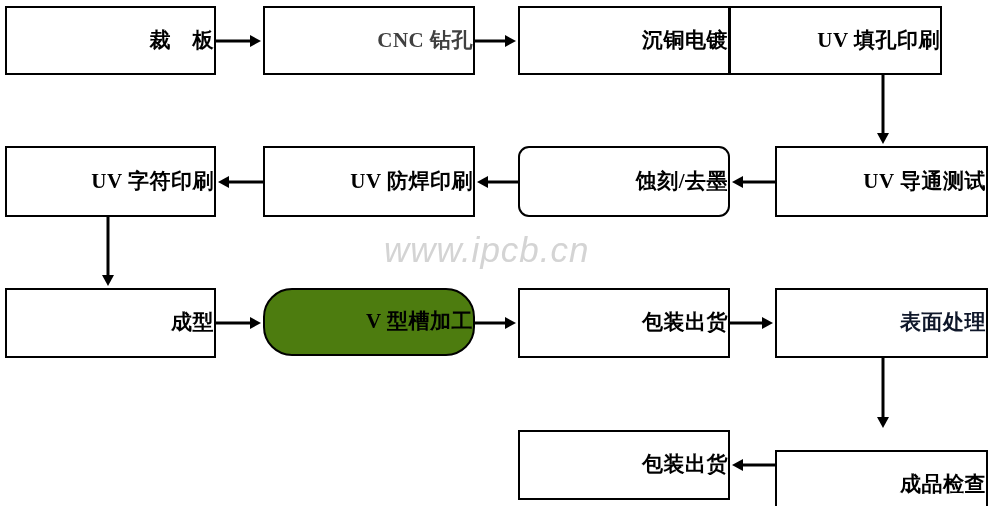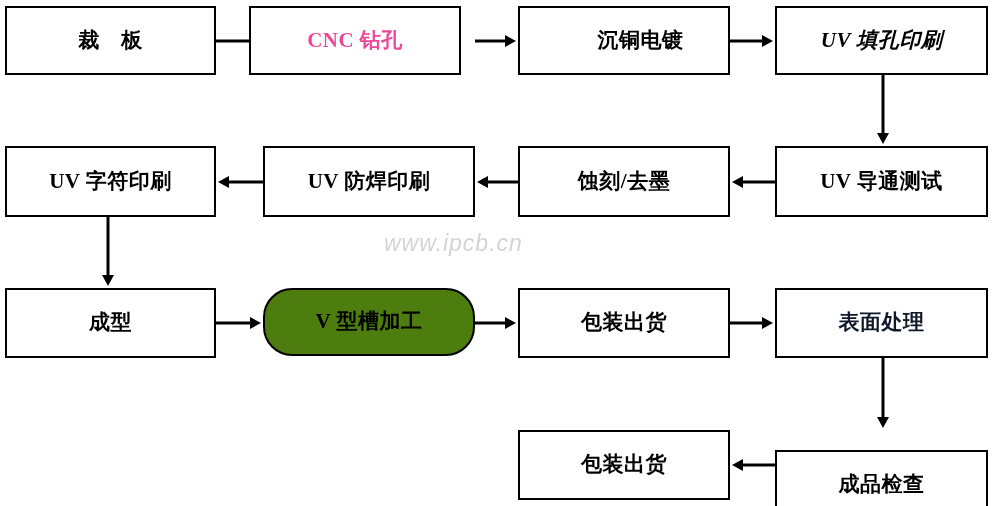--- a/index.html
+++ b/index.html
@@ -16,36 +16,36 @@
     overflow: hidden;
     font-family: "Liberation Serif", "DejaVu Serif", serif;
   }
   .node {
     position: absolute;
     box-sizing: border-box;
     border: 2px solid #000000;
     background: #ffffff;
     display: flex;
     align-items: center;
-    justify-content: center;
+    justify-content: flex-end;
     text-align: center;
     color: #000000;
     font-weight: bold;
     font-size: 21px;
     letter-spacing: 0.5px;
     line-height: 1.1;
     z-index: 3;
   }
   .watermark {
     position: absolute;
     left: 384px;
     top: 230px;
     font-family: "Liberation Sans", "DejaVu Sans", sans-serif;
     font-style: italic;
-    font-size: 23px;
+    font-size: 35px;
     color: #d4d4d4;
     letter-spacing: 1px;
     white-space: nowrap;
     z-index: 1;
     user-select: none;
   }
   #edges {
     position: absolute;
     left: 0;
     top: 0;
@@ -112,33 +112,33 @@
       </g>
       <g>
         <line x1="775" y1="465" x2="743" y2="465" stroke="#000000" stroke-width="3"></line>
         <polygon points="732,465 743,459 743,471" fill="#000000"></polygon>
       </g>
     </svg>
 
 <div class="node" style="left: 5px; top: 6px; width: 211px; height: 69px; border-color: rgb(0, 0, 0); background: rgb(255, 255, 255); color: rgb(0, 0, 0);">
       <span>裁　板</span>
     </div>
-    <div class="node" style="left: 249px; top: 6px; width: 212px; height: 69px; border-color: rgb(0, 0, 0); background: rgb(255, 255, 255); color: #ec4899;">
+    <div class="node" style="left: 263px; top: 6px; width: 212px; height: 69px; border-color: rgb(0, 0, 0); background: rgb(255, 255, 255); color: #404040;">
       <span>CNC 钻孔</span>
     </div>
     <div class="node" style="left: 518px; top: 6px; width: 212px; height: 69px; border-color: rgb(0, 0, 0); background: rgb(255, 255, 255); color: rgb(0, 0, 0); padding-left: 33px;">
       <span>沉铜电镀</span>
     </div>
-    <div class="node" style="left: 775px; top: 6px; width: 213px; height: 69px; border-color: rgb(0, 0, 0); background: rgb(255, 255, 255); color: rgb(0, 0, 0); font-style: italic;">
+    <div class="node" style="left: 729px; top: 6px; width: 213px; height: 69px; border-color: rgb(0, 0, 0); background: rgb(255, 255, 255); color: rgb(0, 0, 0);">
       <span>UV 填孔印刷</span>
     </div>
     <div class="node" style="left: 775px; top: 146px; width: 213px; height: 71px; border-color: rgb(0, 0, 0); background: rgb(255, 255, 255); color: rgb(0, 0, 0);">
       <span>UV 导通测试</span>
     </div>
-    <div class="node" style="left: 518px; top: 146px; width: 212px; height: 71px; border-color: rgb(0, 0, 0); background: rgb(255, 255, 255); color: rgb(0, 0, 0);">
+    <div class="node" style="left: 518px; top: 146px; width: 212px; height: 71px; border-color: rgb(0, 0, 0); background: rgb(255, 255, 255); color: rgb(0, 0, 0); border-radius: 11px;">
       <span>蚀刻/去墨</span>
     </div>
     <div class="node" style="left: 263px; top: 146px; width: 212px; height: 71px; border-color: rgb(0, 0, 0); background: rgb(255, 255, 255); color: rgb(0, 0, 0);">
       <span>UV 防焊印刷</span>
     </div>
     <div class="node" style="left: 5px; top: 146px; width: 211px; height: 71px; border-color: rgb(0, 0, 0); background: rgb(255, 255, 255); color: rgb(0, 0, 0);">
       <span>UV 字符印刷</span>
     </div>
     <div class="node" style="left: 5px; top: 288px; width: 211px; height: 70px; border-color: rgb(0, 0, 0); background: rgb(255, 255, 255); color: rgb(0, 0, 0);">
       <span>成型</span>

